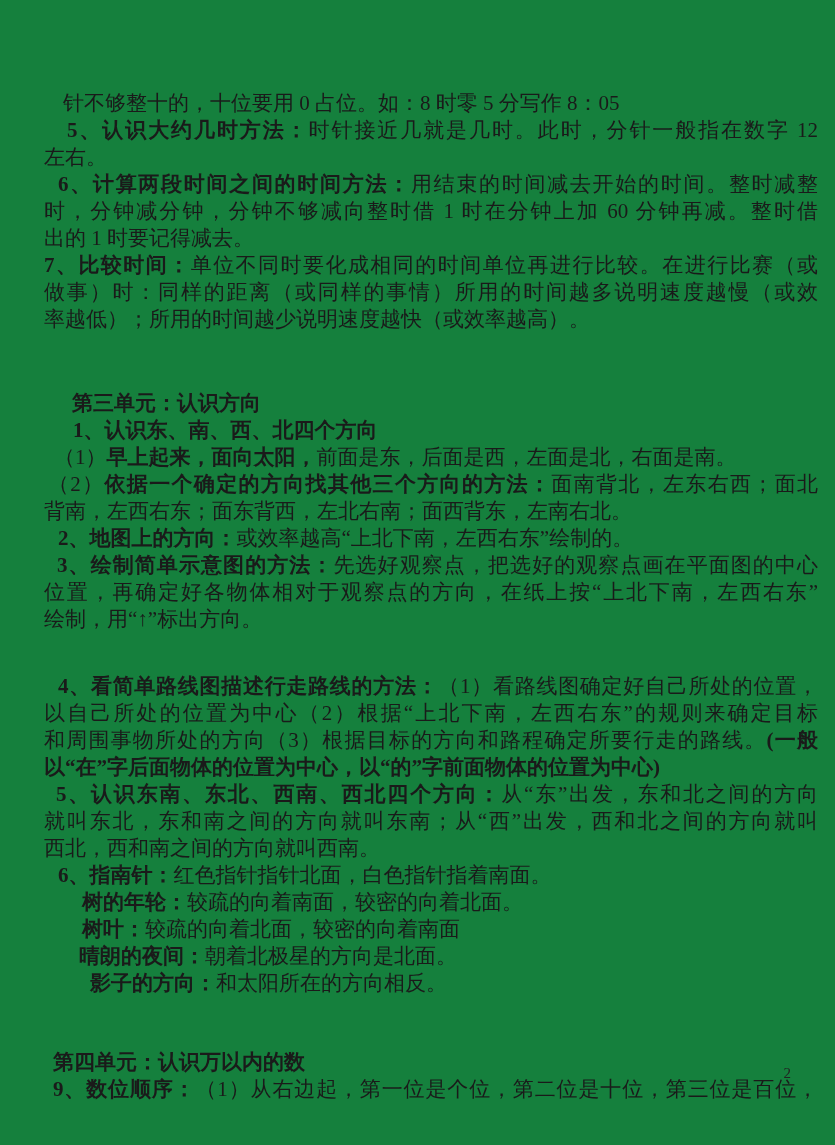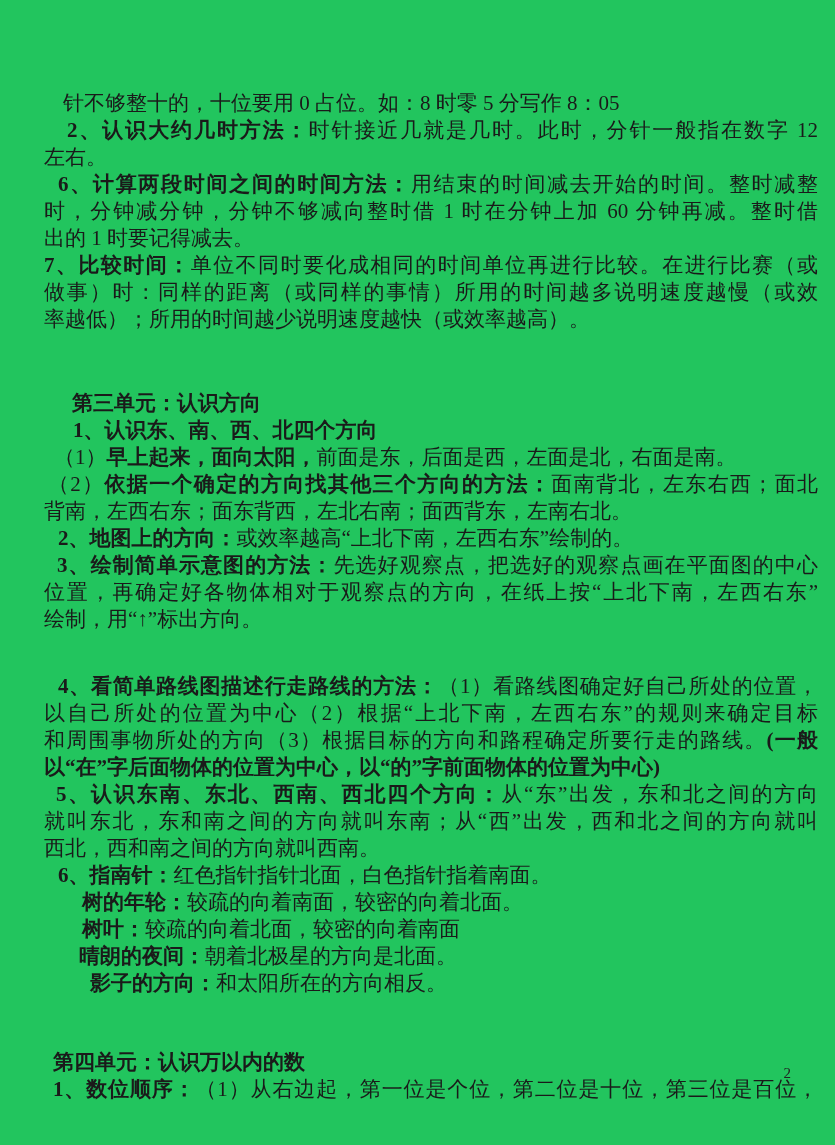--- a/index.html
+++ b/index.html
@@ -5,21 +5,21 @@
   html, body {
     margin: 0;
     padding: 0;
     background: #ffffff;
   }
   .page {
     position: relative;
     width: 835px;
     height: 1145px;
     box-sizing: border-box;
-    background: #22c55e;
+    background: #15803d;
     color: #1a1a1a;
     font-family: "Liberation Serif", "DejaVu Serif", serif;
     padding: 90px 17px 0 44px;
     overflow: hidden;
   }
   .doc-body { width: 774px; }
   .text-line {
     font-size: 21px;
     line-height: 27px;
     height: 27px;
@@ -43,21 +43,21 @@
     line-height: 18px;
     color: #222222;
   }
 </style>
 </head>
 <body>
 
 <div class="page">
   <div class="doc-body" id="doc-body">
       <div class="text-line" style="text-indent: 19px;"><span class="run-r">针不够整十的，十位要用 0 占位。如：8 时零 5 分写作 8：05</span></div>
-      <div class="text-line wrapfill" style="text-indent: 23px;"><span class="run-b">2、认识大约几时方法：</span><span class="run-r">时针接近几就是几时。此时，分针一般指在数字 12</span></div>
+      <div class="text-line wrapfill" style="text-indent: 23px;"><span class="run-b">5、认识大约几时方法：</span><span class="run-r">时针接近几就是几时。此时，分针一般指在数字 12</span></div>
       <div class="text-line"><span class="run-r">左右。</span></div>
       <div class="text-line wrapfill" style="text-indent: 14px;"><span class="run-b">6、计算两段时间之间的时间方法：</span><span class="run-r">用结束的时间减去开始的时间。整时减整</span></div>
       <div class="text-line wrapfill"><span class="run-r">时，分钟减分钟，分钟不够减向整时借 1 时在分钟上加 60 分钟再减。整时借</span></div>
       <div class="text-line"><span class="run-r">出的 1 时要记得减去。</span></div>
       <div class="text-line wrapfill"><span class="run-b">7、比较时间：</span><span class="run-r">单位不同时要化成相同的时间单位再进行比较。在进行比赛（或</span></div>
       <div class="text-line wrapfill"><span class="run-r">做事）时：同样的距离（或同样的事情）所用的时间越多说明速度越慢（或效</span></div>
       <div class="text-line"><span class="run-r">率越低）；所用的时间越少说明速度越快（或效率越高）。</span></div>
       <div class="section-gap" style="height: 57px;"></div>
       <div class="text-line" style="text-indent: 28px;"><span class="run-b">第三单元：认识方向</span></div>
       <div class="text-line" style="text-indent: 29px;"><span class="run-b">1、认识东、南、西、北四个方向</span></div>
@@ -75,16 +75,16 @@
       <div class="text-line wrapfill" style="text-indent: 12px;"><span class="run-b">5、认识东南、东北、西南、西北四个方向：</span><span class="run-r">从“东”出发，东和北之间的方向</span></div>
       <div class="text-line wrapfill"><span class="run-r">就叫东北，东和南之间的方向就叫东南；从“西”出发，西和北之间的方向就叫</span></div>
       <div class="text-line"><span class="run-r">西北，西和南之间的方向就叫西南。</span></div>
       <div class="text-line" style="text-indent: 14px;"><span class="run-b">6、指南针：</span><span class="run-r">红色指针指针北面，白色指针指着南面。</span></div>
       <div class="text-line" style="text-indent: 38px;"><span class="run-b">树的年轮：</span><span class="run-r">较疏的向着南面，较密的向着北面。</span></div>
       <div class="text-line" style="text-indent: 38px;"><span class="run-b">树叶：</span><span class="run-r">较疏的向着北面，较密的向着南面</span></div>
       <div class="text-line" style="text-indent: 35px;"><span class="run-b">晴朗的夜间：</span><span class="run-r">朝着北极星的方向是北面。</span></div>
       <div class="text-line" style="text-indent: 46px;"><span class="run-b">影子的方向：</span><span class="run-r">和太阳所在的方向相反。</span></div>
       <div class="section-gap" style="height: 52px;"></div>
       <div class="text-line" style="text-indent: 9px; font-family: Liberation Serif, serif;"><span class="run-b">第四单元：认识万以内的数</span></div>
-      <div class="text-line wrapfill" style="text-indent: 9px;"><span class="run-b">1、数位顺序：</span><span class="run-r">（1）从右边起，第一位是个位，第二位是十位，第三位是百位，</span></div>
+      <div class="text-line wrapfill" style="text-indent: 9px;"><span class="run-b">9、数位顺序：</span><span class="run-r">（1）从右边起，第一位是个位，第二位是十位，第三位是百位，</span></div>
     </div>
   <div class="page-number">2</div>
 </div>
 
 </body></html>

